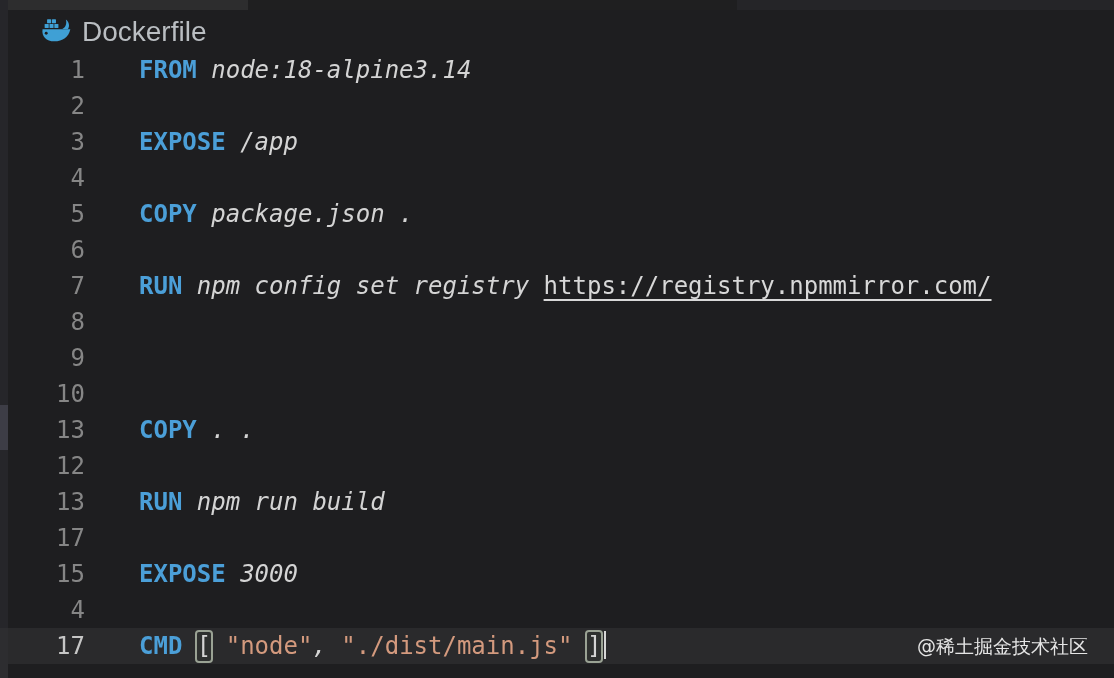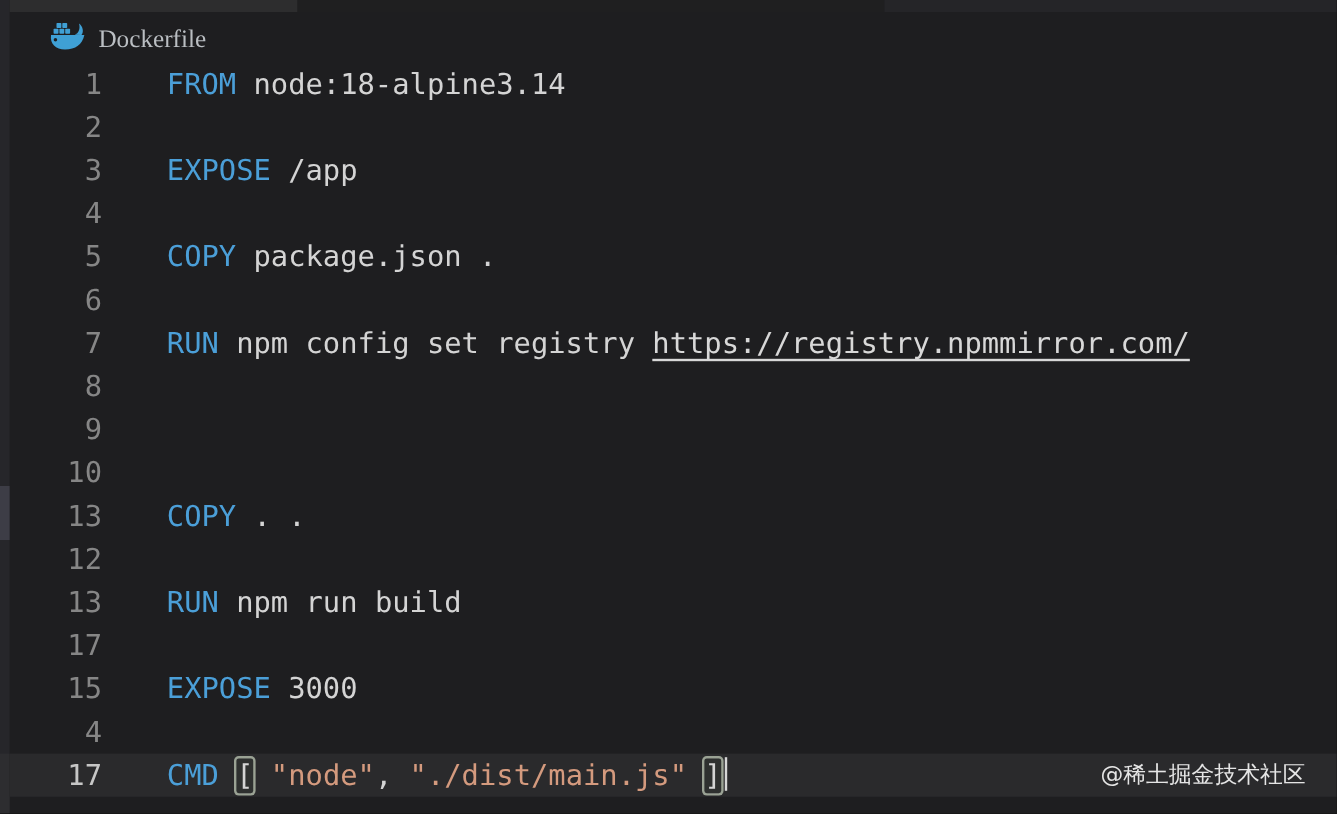--- a/index.html
+++ b/index.html
@@ -13,33 +13,33 @@
   .seg { position:absolute; top:0; height:10px; }
   .seg.active-tab-sliver { left:0;   width:240px; background:#2D2D2E; }
   .seg.mid               { left:240px; width:489px; background:#1F1F20; }
   .seg.right             { left:729px; right:0;    background:#252528; }
   
   .leftstrip { position:absolute; top:0; left:0; width:8px; height:678px; background:#26262A; }
   .leftstrip .thumb  { position:absolute; top:405px; left:0; width:8px; height:45px; background:#3D3D46; }
   .leftstrip .bottom { position:absolute; top:628px; left:0; width:8px; height:50px; background:#2D2D30; }
   
   .filetab { position:absolute; left:40px; top:14px; height:36px; display:flex; align-items:center; gap:11px; }
-  .filetab .label { font-family:Liberation Serif, serif; font-size:21px; color:#BABEC2;text-align:center; }
+  .filetab .label { font-family:Liberation Sans, sans-serif; font-size:28px; color:#BABEC2;text-align:center; }
   
   .lines { position:absolute; top:52px; left:8px; width:1106px; }
   .line { position:relative; height:36px; }
   .line.active { background:var(--curline,#2A2A2C); }
   .ln { position:absolute; left:0; top:0; width:77px; height:36px; line-height:36px;
         text-align:right; font-size:24px; color:var(--lnum,#868686); }
   .line.active .ln { color:var(--lnumact,#C6C6C6); }
   .code { position:absolute; left:131px; top:0; height:36px; line-height:36px;
           font-size:24px; white-space:pre; color:var(--txt,#D4D4D4); }
-  .k { color:var(--kw,#4B9FD8); }
+  .k { color:var(--kw,#4B9FD8);font-weight:bold; }
   .s { color:var(--str,#D49A7E); }
-  .p { color:var(--txt,#D4D4D4); }
+  .p { color:var(--txt,#D4D4D4);font-style:italic; }
   .u { color:#D8D8D8; text-decoration:underline; text-decoration-thickness:2px; text-underline-offset:5px; }
   .bb { display:inline-block; height:29px; line-height:29px; border-radius:2px;
         box-shadow:0 0 0 2px #9AA294; background:rgba(90,104,80,0.10); }
   .cursor { display:inline-block; width:2px; height:28px; background:#D6D6D6;
             vertical-align:-5px; margin-left:3px; }
   
   .watermark { position:absolute; top:628px; right:26px; height:36px; line-height:36px;
                font-family:"DejaVu Sans","Liberation Sans",sans-serif;
                font-size:19px; color:#e5e5e5; }
 </style>

